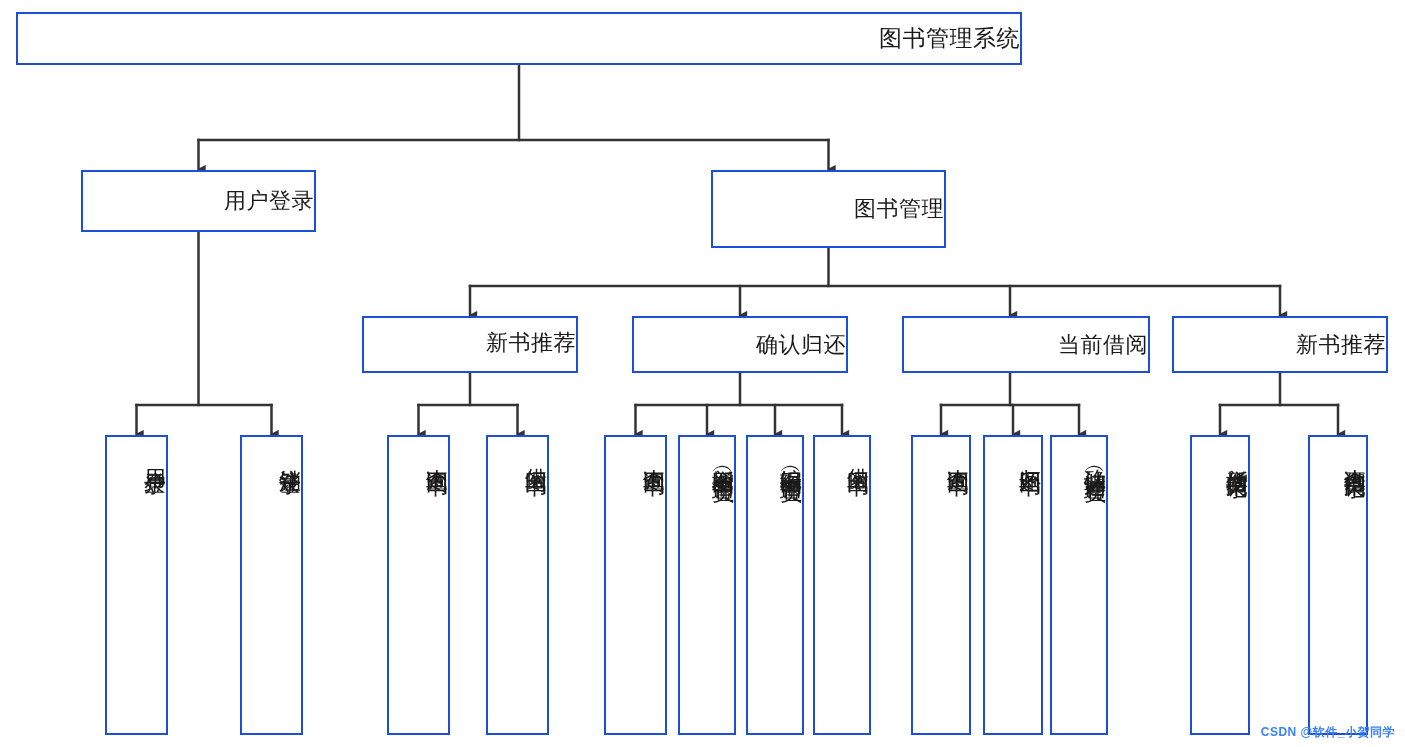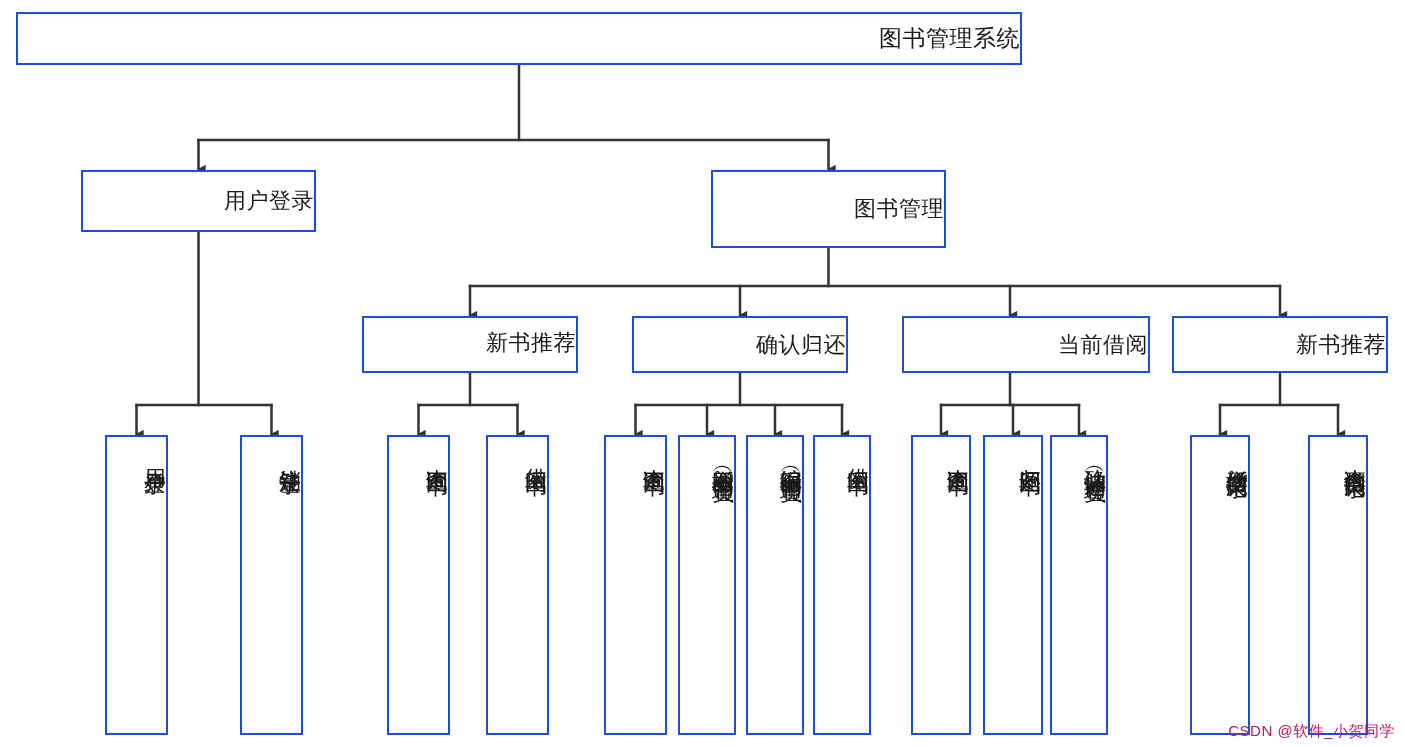--- a/index.html
+++ b/index.html
@@ -57,25 +57,26 @@
     letter-spacing: 2px;
     line-height: 1;
   }
   .node.root .node-label {
     font-size: 23px;
   }
   #watermark {
     position: absolute;
     right: 10px;
     bottom: 6px;
-    font-size: 15px;
-    color: #be185d;
+    font-size: 12px;
+    color: #3b82f6;
     letter-spacing: 0.5px;
     white-space: nowrap;
     user-select: none;
+    font-weight: bold;
   }
 </style>
 </head>
 <body>
 
 <div id="diagram-root">
 
   <svg id="edge-layer" viewBox="0 0 1405 747" xmlns="http://www.w3.org/2000/svg">
     <defs>
       <marker id="arrowhead" markerWidth="9" markerHeight="9" refX="4.5" refY="7.6" orient="auto-start-reverse" markerUnits="userSpaceOnUse">

